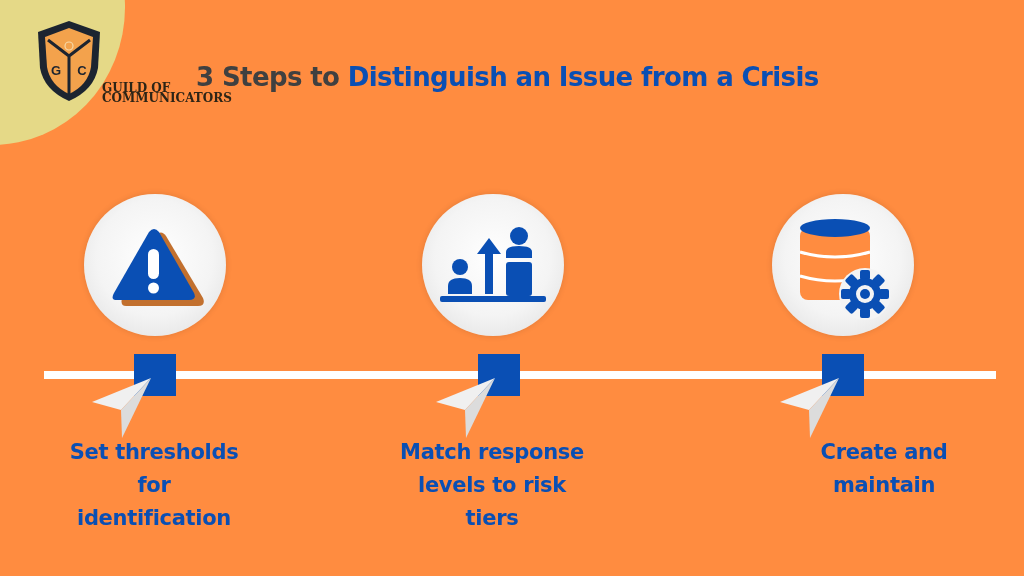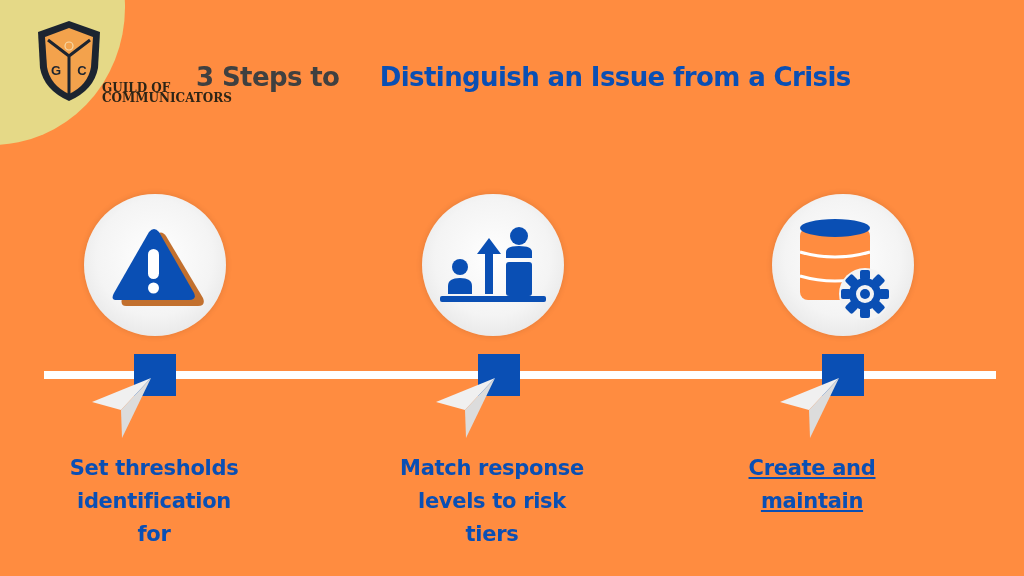--- a/index.html
+++ b/index.html
@@ -3,29 +3,29 @@
 <meta charset="utf-8">
 <style>
   * { margin:0; padding:0; box-sizing:border-box; }
   html, body { width:1024px; height:576px; overflow:hidden; }
   body { background:#ff8c40; font-family:"DejaVu Sans", sans-serif; position:relative; }
   .corner { position:absolute; left:-140px; top:-130px; width:265px; height:275px; border-radius:50%; background:#e5d987; }
   .logo { position:absolute; left:34px; top:18px; width:70px; height:86px; }
   .brand { position:absolute; left:102px; top:83px; font-family:"DejaVu Serif", serif; font-weight:bold; font-size:12px; line-height:10px; color:#2d2416; }
   .title { position:absolute; left:196px; top:62px; font-size:26px; font-weight:bold; letter-spacing:-0.6px; white-space:nowrap; }
   .title .w { color:#404040; }
-  .title .b { color:#0a4fb4;margin-left:32px; }
+  .title .b { color:#0a4fb4; }
   .timeline { position:absolute; left:44px; top:371px; width:952px; height:8px; background:#ffffff; }
   .circle { position:absolute; width:142px; height:142px; border-radius:50%;
     background:radial-gradient(circle at 50% 45%, #ffffff 0%, #f4f4f4 55%, #dcdcdc 100%);
     box-shadow:0 0 6px rgba(0,0,0,0.12); }
   .circle svg { position:absolute; left:0; top:0; width:142px; height:142px; }
   .marker { position:absolute; width:42px; height:42px; background:#0a4fb4; }
   .pointer { position:absolute; width:70px; height:70px; }
-  .step-label { position:absolute; width:240px; text-align:center; color:#0a4fb4; font-weight:bold; font-size:21px; line-height:33px; letter-spacing:-0.3px;margin-top:16px; }
+  .step-label { position:absolute; width:240px; text-align:center; color:#0a4fb4; font-weight:bold; font-size:21px; line-height:33px; letter-spacing:-0.3px; }
 </style>
 </head>
 <body>
 
 <div class="corner"></div>
 
 <svg class="logo" viewBox="0 0 70 86">
   <path d="M35 3 L66 14 L64 50 Q60 72 35 83 Q10 72 6 50 L4 14 Z" fill="#1c2430"></path>
   <path d="M35 10 L59 19 L57 49 Q54 67 35 76 Q16 67 13 49 L11 19 Z" fill="#f3a24c"></path>
   <path d="M14 22 L35 38 L56 22 M35 38 L35 76" stroke="#1c2430" stroke-width="3" fill="none"></path>
@@ -53,22 +53,22 @@
     <circle cx="69.5" cy="94" r="5.5" fill="#ffffff"></circle>
   </svg>
 </div>
 <div class="marker" style="left:134px; top:354px;"></div>
 <svg class="pointer" style="left:90px; top:372px;" viewBox="0 0 70 70">
   <path d="M61 6 L2 30 L31 38 Z" fill="#f0f0f0"></path>
   <path d="M61 6 L31 38 L32 66 Z" fill="#dcdcdc"></path>
 </svg>
 <div class="step-label" style="left:34px; top:436px;">
   <div>Set thresholds</div>
+  <div>for</div>
   <div>identification</div>
-  <div>for</div>
 </div>
 
 <div class="circle" style="left:422px; top:194px;">
   <svg viewBox="0 0 142 142">
     <circle cx="38" cy="73" r="8" fill="#0a4fb4"></circle>
     <path d="M26 100 L26 92 Q26 84 38 84 Q50 84 50 92 L50 100 Z" fill="#0a4fb4"></path>
     <path d="M67 44 L79 60 L71 60 L71 100 L63 100 L63 60 L55 60 Z" fill="#0a4fb4"></path>
     <circle cx="97" cy="42" r="9" fill="#0a4fb4"></circle>
     <path d="M84 64 L84 58 Q84 52 97 52 Q110 52 110 58 L110 64 Z" fill="#0a4fb4"></path>
     <rect x="84" y="68" width="26" height="34" rx="3" fill="#0a4fb4"></rect>
@@ -108,16 +108,16 @@
       <circle r="9" fill="#f4f4f4"></circle>
       <circle r="5" fill="#0a4fb4"></circle>
     </g>
   </svg>
 </div>
 <div class="marker" style="left:822px; top:354px;"></div>
 <svg class="pointer" style="left:778px; top:372px;" viewBox="0 0 70 70">
   <path d="M61 6 L2 30 L31 38 Z" fill="#f0f0f0"></path>
   <path d="M61 6 L31 38 L32 66 Z" fill="#dcdcdc"></path>
 </svg>
-<div class="step-label" style="left:692px; top:436px;text-decoration:underline;">
+<div class="step-label" style="left:764px; top:436px;">
   <div>Create and</div>
   <div>maintain</div>
 </div>
 
 </body></html>

